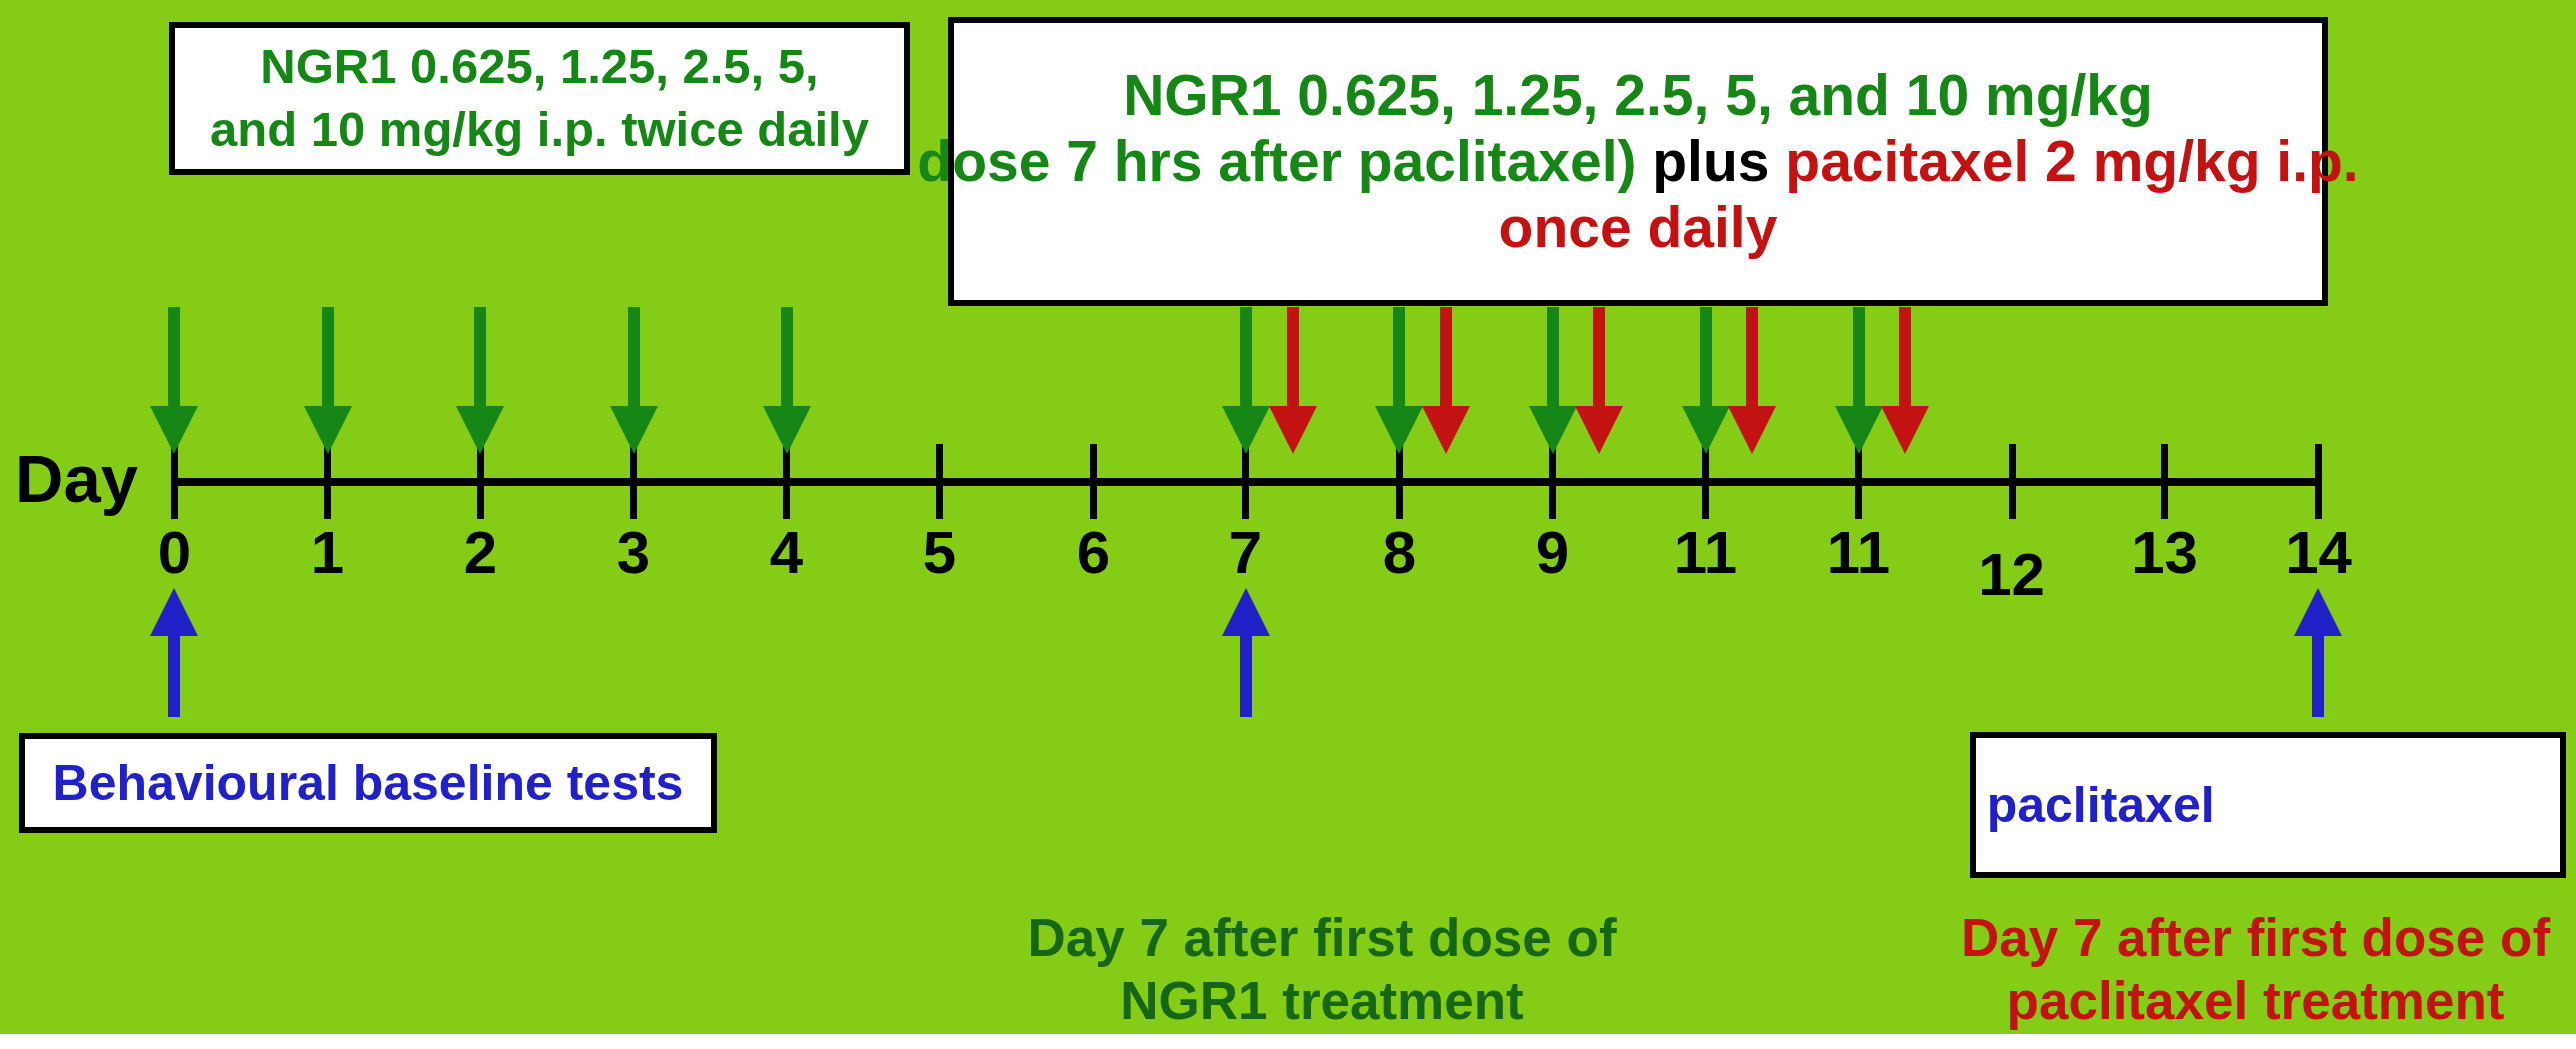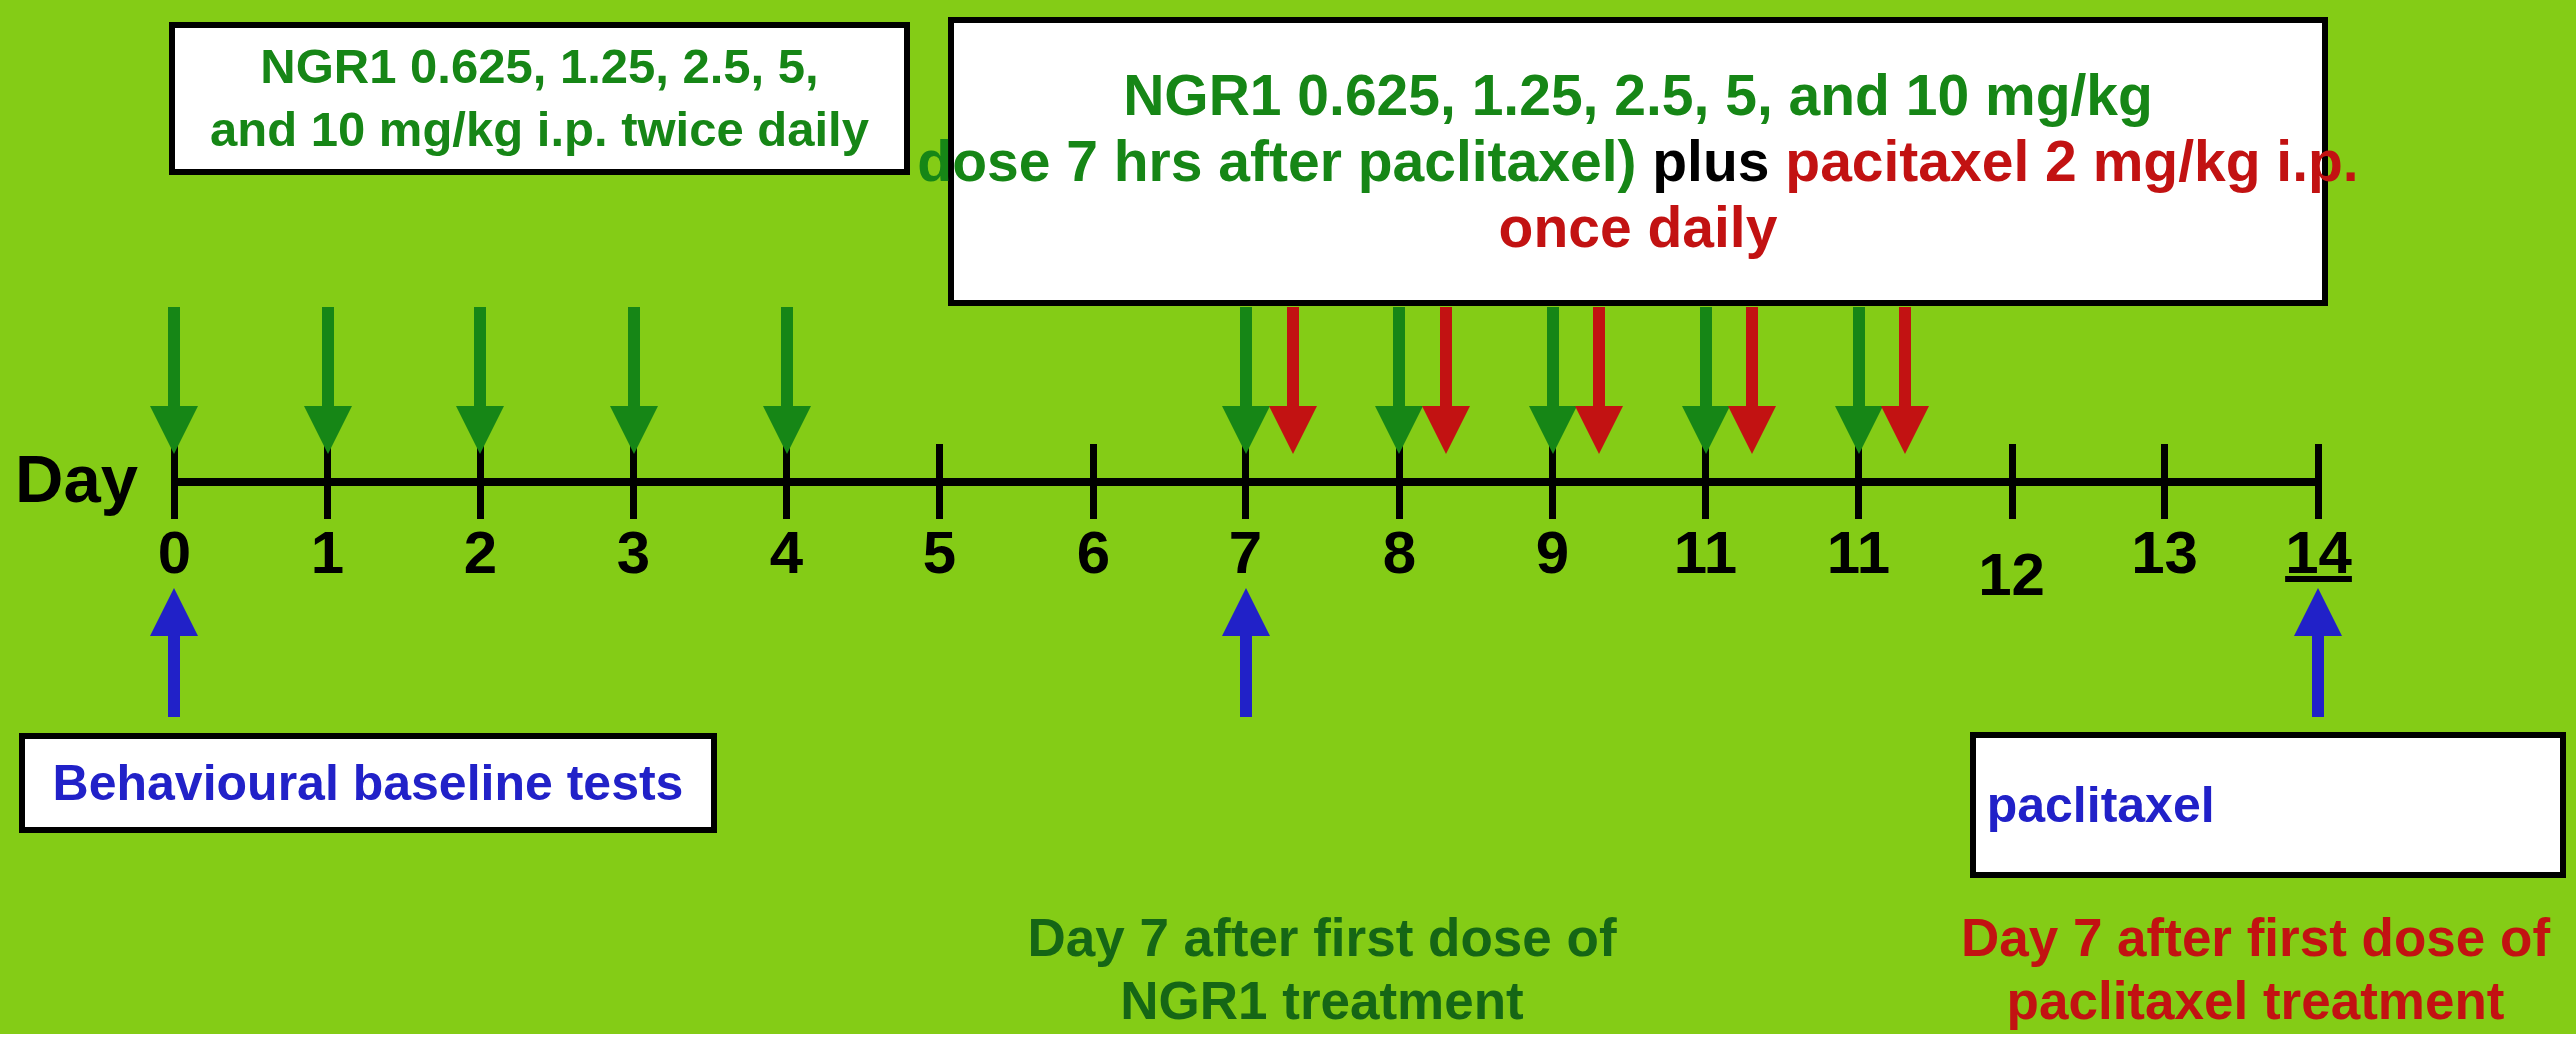--- a/index.html
+++ b/index.html
@@ -91,21 +91,21 @@
       <div class="day-num" style="left: 1487px; top: 518px;">9</div>
       <div class="tick" style="left: 1702px; top: 444px;"></div>
       <div class="day-num" style="left: 1640px; top: 518px;">11</div>
       <div class="tick" style="left: 1855px; top: 444px;"></div>
       <div class="day-num" style="left: 1793px; top: 518px;">11</div>
       <div class="tick" style="left: 2009px; top: 444px;"></div>
       <div class="day-num" style="left: 1946px; top: 540px;">12</div>
       <div class="tick" style="left: 2161px; top: 444px;"></div>
       <div class="day-num" style="left: 2099px; top: 518px;">13</div>
       <div class="tick" style="left: 2315px; top: 444px;"></div>
-      <div class="day-num" style="left: 2253px; top: 518px; text-decoration: underline;">14</div>
+      <div class="day-num" style="left: 2253px; top: 518px;">14</div>
     </div>
 
   <div id="arrow-layer">
       <div class="arrow down green" style="left: 150px; top: 307px;">
         <div class="shaft"></div>
         <div class="head"></div>
       </div>
       <div class="arrow down green" style="left: 304px; top: 307px;">
         <div class="shaft"></div>
         <div class="head"></div>

